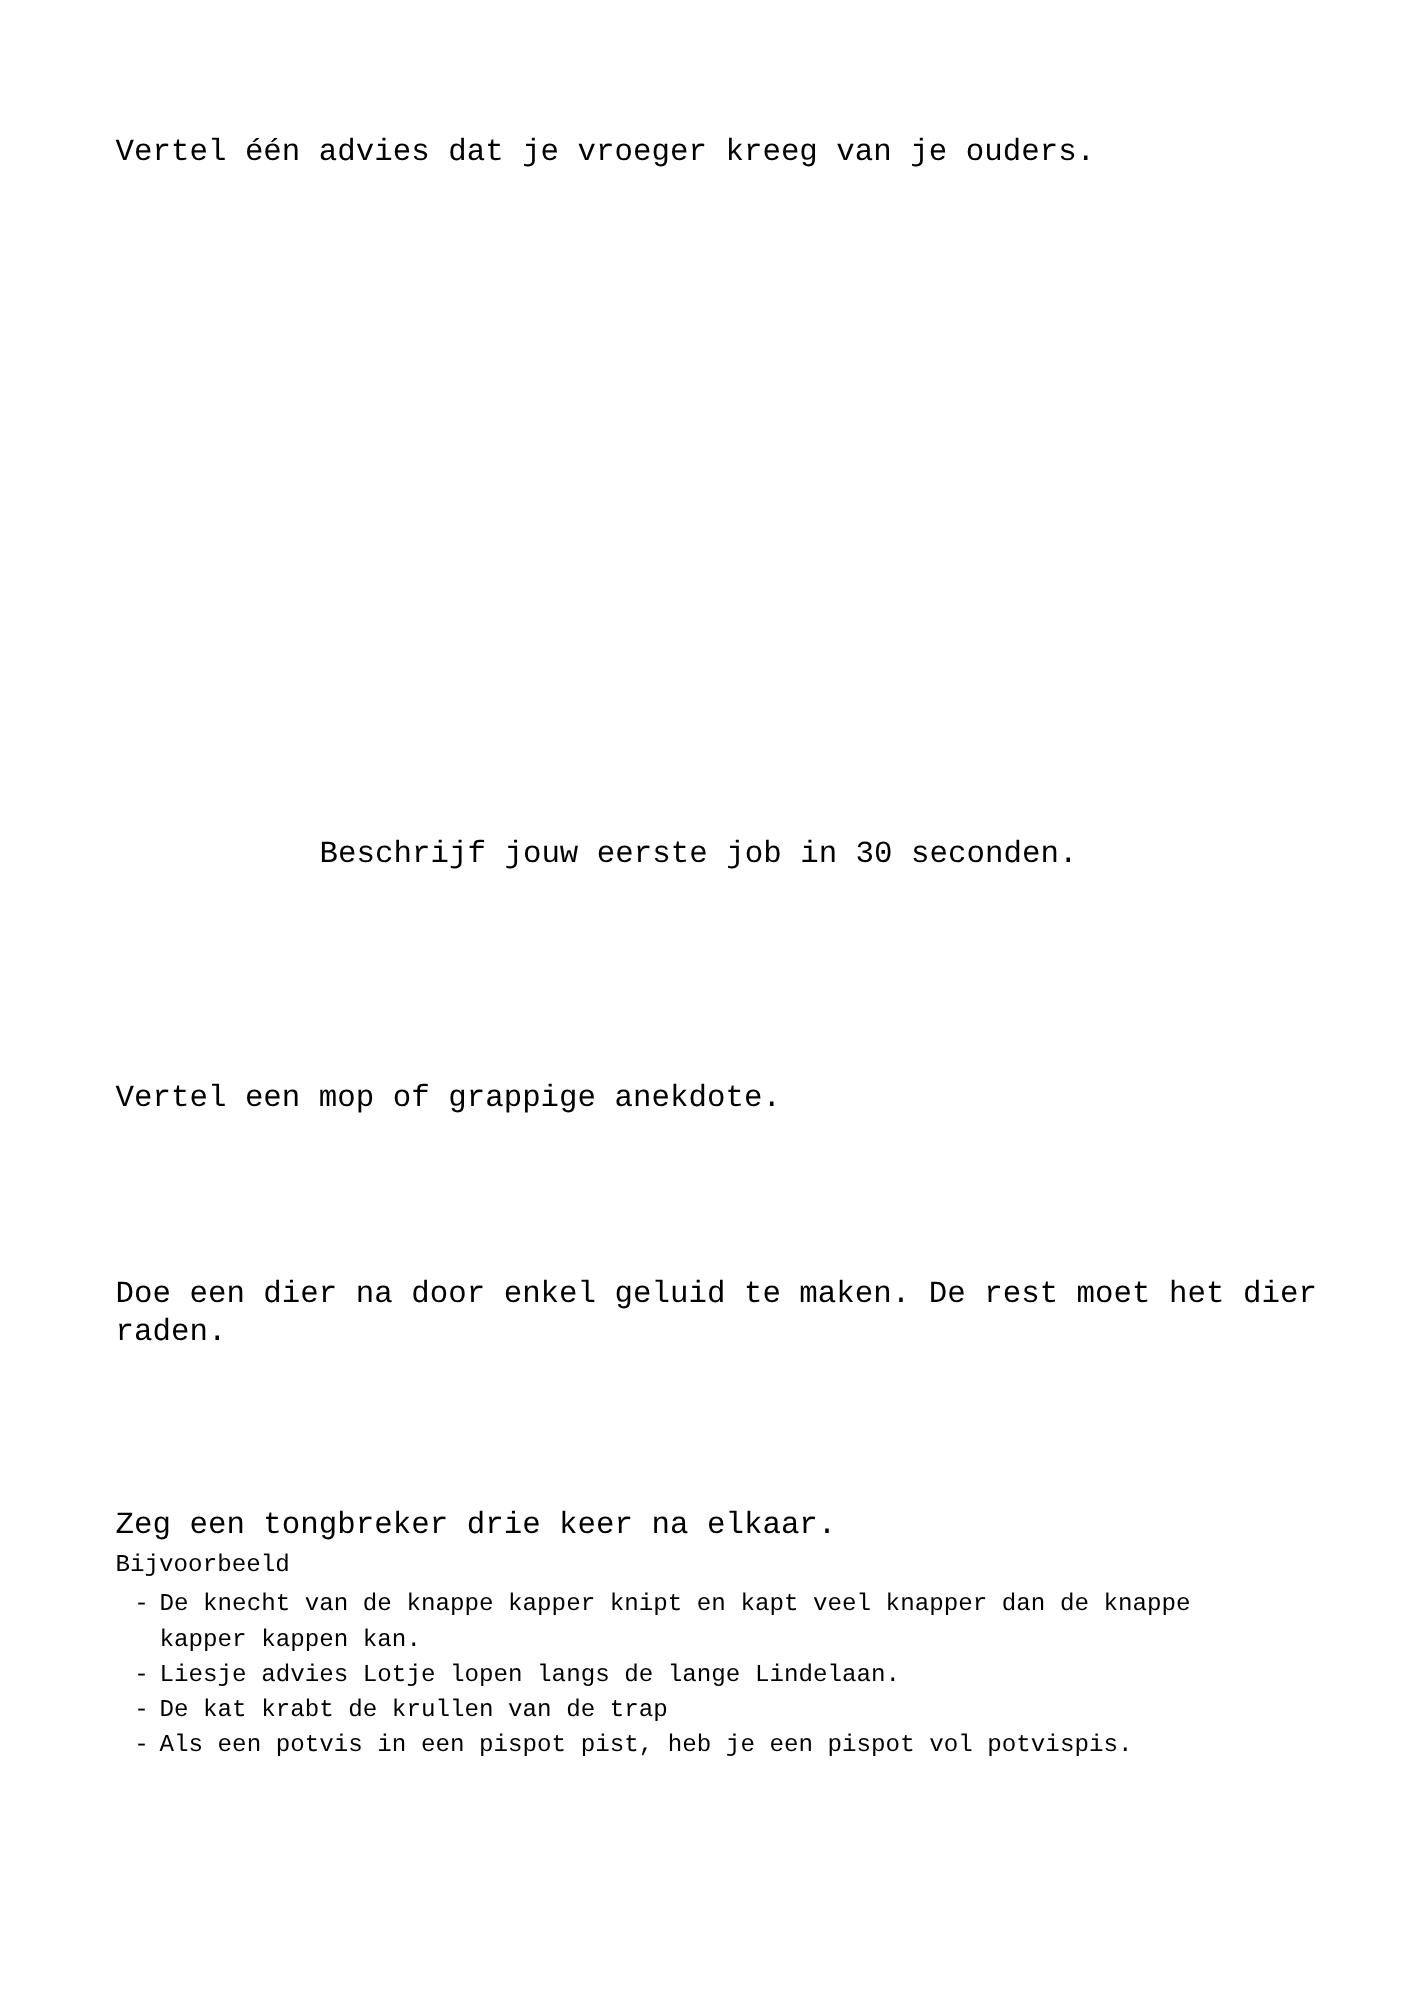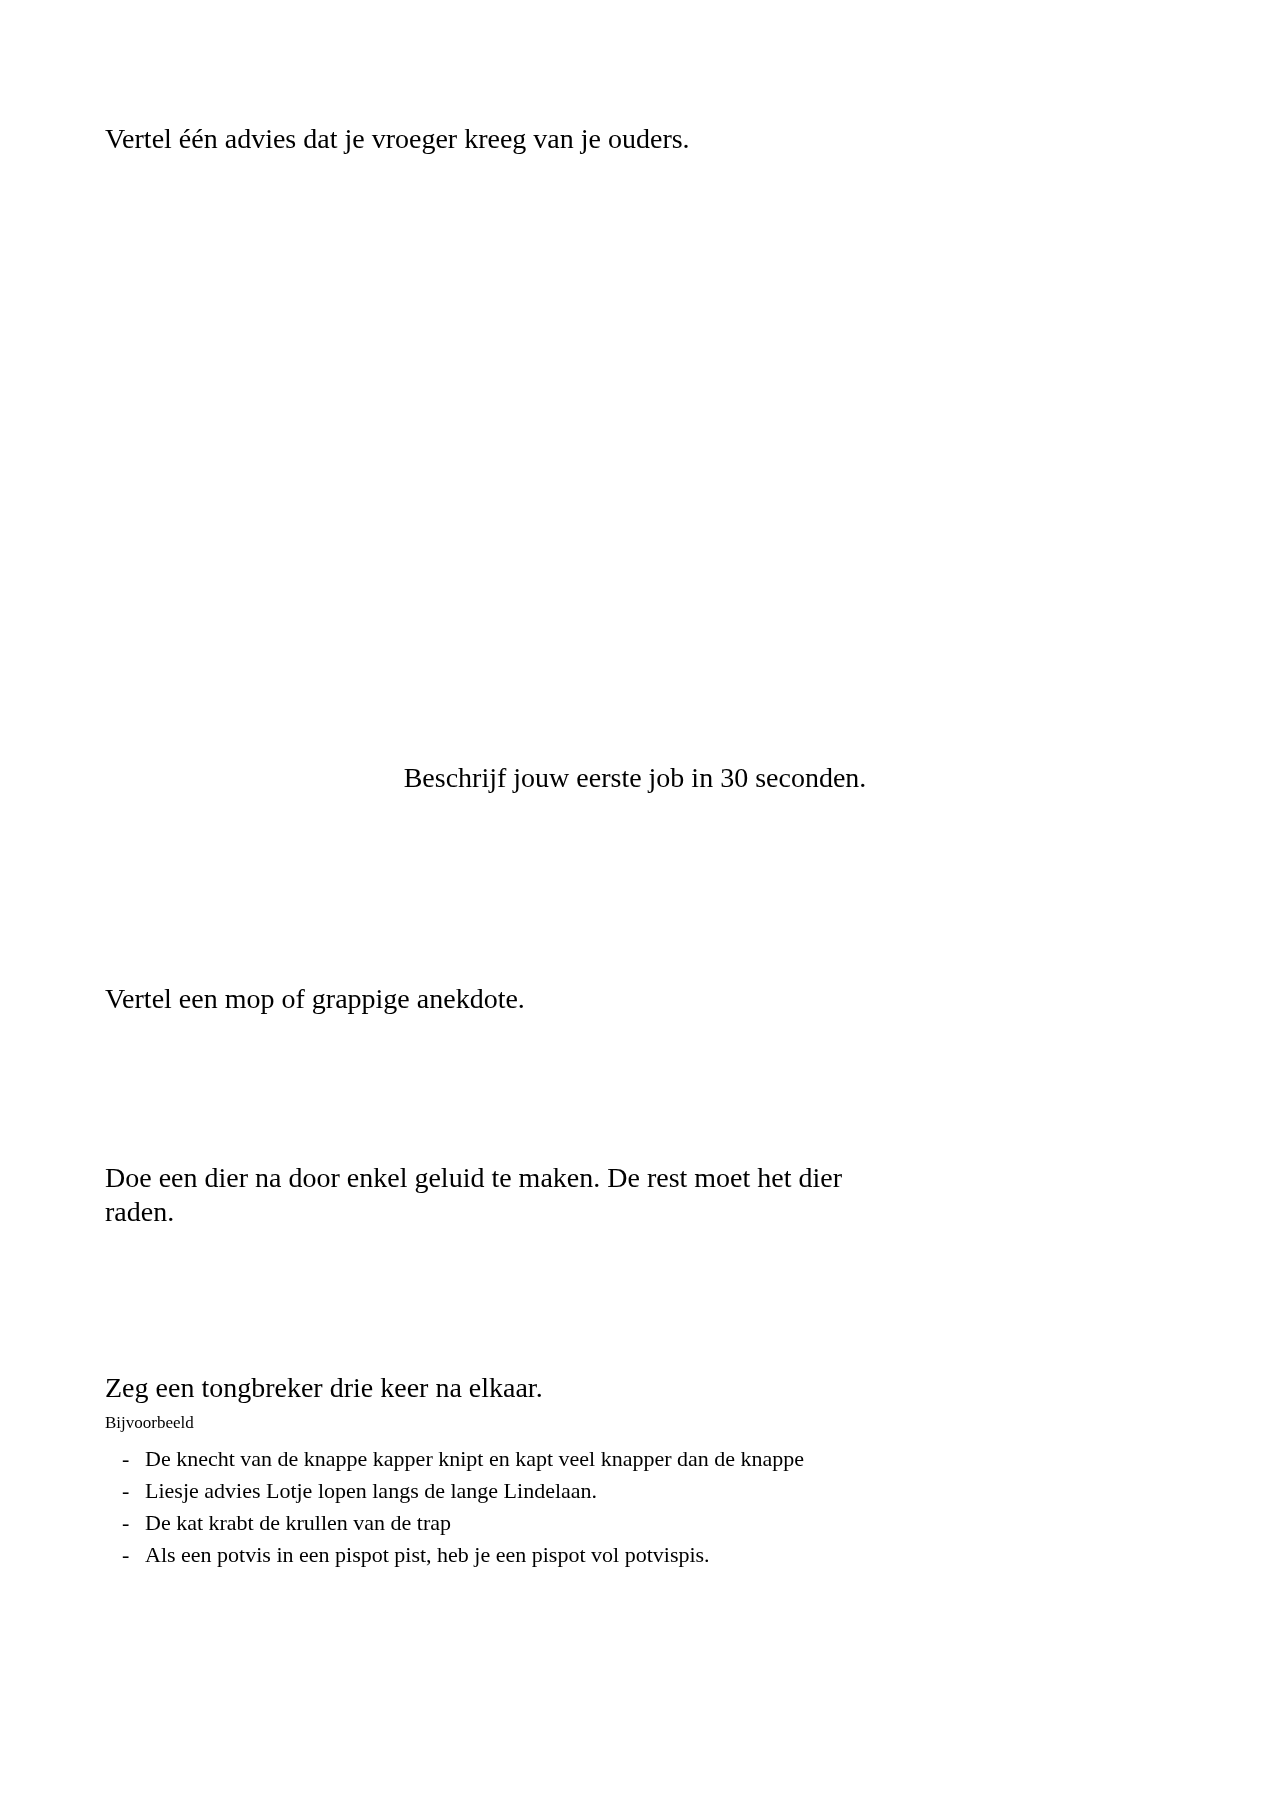--- a/index.html
+++ b/index.html
@@ -7,39 +7,39 @@
       margin: 0;
       padding: 0;
       background: #ffffff;
     }
     .page {
       position: relative;
       width: 1280px;
       height: 1810px;
       background: #ffffff;
       color: #000000;
-      font-family: Liberation Serif, serif;
+      font-family: Liberation Mono, monospace;
       overflow: hidden;
     }
     .prompt {
       position: absolute;
       left: 105px;
       width: 1060px;
       margin: 0;
       font-size: 28px;
       line-height: 34px;
       font-weight: 400;
       white-space: nowrap;
     }
     .line { display: block; }
     .example-label {
       position: absolute;
       left: 105px;
       margin: 0;
-      font-size: 17px;
+      font-size: 22px;
       line-height: 27px;
       font-weight: 400;
     }
     .example-list {
       position: absolute;
       left: 105px;
       width: 1090px;
       margin: 0;
       padding: 0;
       list-style: none;
@@ -85,20 +85,21 @@
     <span class="line">Doe een dier na door enkel geluid te maken. De rest moet het dier</span>
     <span class="line">raden.</span>
   </p>
 
   <p class="example-label" style="top:1409px;">Bijvoorbeeld</p>
 
   <ul class="example-list" style="top:1443px;">
     <li>
       <span class="dash">-</span>
       <span class="line">De knecht van de knappe kapper knipt en kapt veel knapper dan de knappe</span>
+      <span class="line">kapper kappen kan.</span>
     </li>
     <li>
       <span class="dash">-</span>
       <span class="line">Liesje advies Lotje lopen langs de lange Lindelaan.</span>
     </li>
     <li>
       <span class="dash">-</span>
       <span class="line">De kat krabt de krullen van de trap</span>
     </li>
     <li>

